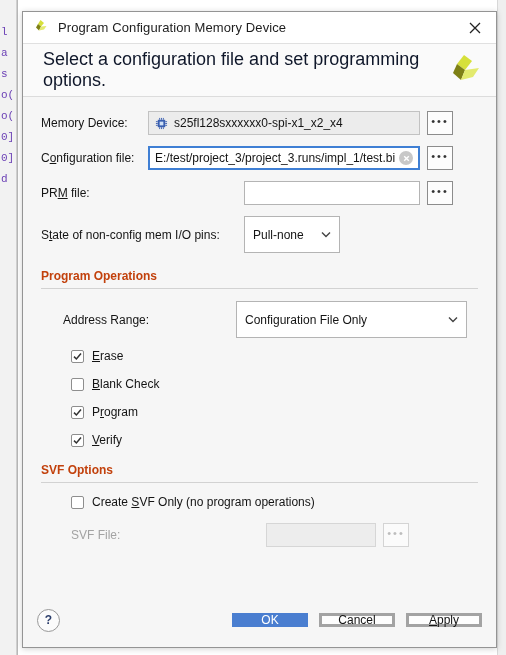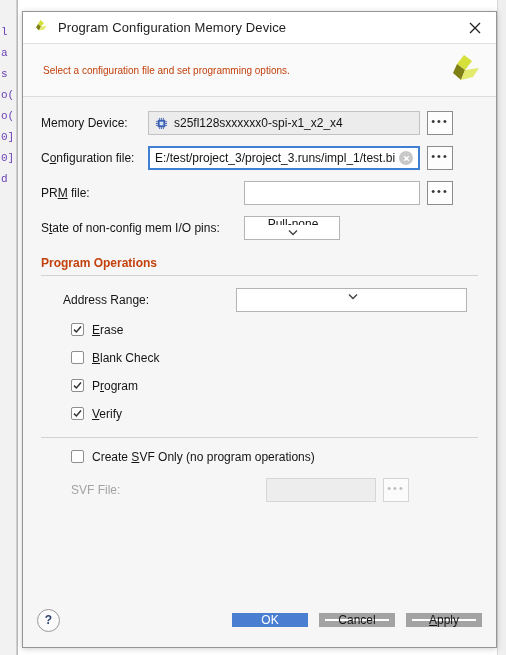--- a/index.html
+++ b/index.html
@@ -55,21 +55,21 @@
     display:flex;align-items:center;justify-content:center;
     cursor:pointer;
   }
   .closebtn svg{display:block;}
 
   .banner{
     flex:0 0 52px;background:#fafafa;
     border-bottom:1px solid #dcdcdc;
     display:flex;align-items:center;padding:0 14px 0 20px;
   }
-  .banner .btext{flex:1;font-size:10px;color:#c2410c;}
+  .banner .btext{flex:1;font-size:18px;color:#0f172a;}
   .banner .blogo{width:34px;height:34px;flex:0 0 34px;}
 
   .body{
     flex:1;background:#f6f6f6;padding:14px 18px 4px 18px;
     box-sizing:border-box;overflow:hidden;
   }
 
   
   .row{display:flex;align-items:center;margin-bottom:11px;}
   .row .lbl{font-size:12px;color:#141414;white-space:nowrap;}
@@ -98,36 +98,36 @@
     width:26px;height:24px;flex:0 0 26px;margin-left:7px;
     border:1px solid #8c8c8c;background:#fdfdfd;
     display:flex;align-items:center;justify-content:center;
     cursor:pointer;box-sizing:border-box;
     letter-spacing:2px;font-size:11px;color:#333;line-height:1;
     padding-bottom:4px;
   }
   .dotsbtn.disabled{border-color:#d4d4d4;color:#bdbdbd;background:#fbfbfb;}
 
   .combo{
-    height:24px;box-sizing:border-box;border:1px solid #b4b4b4;
+    height:37px;box-sizing:border-box;border:1px solid #b4b4b4;
     background:#ffffff;display:flex;align-items:center;
-    padding:0 6px 0 8px;font-size:12px;color:#141414;cursor:pointer;flex-direction:column;
+    padding:0 6px 0 8px;font-size:12px;color:#141414;cursor:pointer;
   }
   .combo .cval{flex:1;white-space:nowrap;overflow:hidden;}
   .combo .chev{flex:0 0 14px;display:flex;align-items:center;justify-content:center;}
 
   
   .group{margin-top:16px;}
   .group .ghead{
     font-size:12px;font-weight:bold;color:#c2410c;margin-bottom:5px;
   }
   .group .grule{height:1px;background:#d2d2d2;margin-bottom:12px;}
 
   
-  .cbrow{display:flex;margin-bottom:14px;cursor:pointer;}
+  .cbrow{display:flex;align-items:center;margin-bottom:14px;cursor:pointer;}
   .cb{
     width:13px;height:13px;flex:0 0 13px;box-sizing:border-box;
     border:1px solid #8e8e8e;background:#fff;border-radius:2px;
     margin-right:8px;display:flex;align-items:center;justify-content:center;
   }
   .cbrow .cbl{font-size:12px;color:#141414;white-space:nowrap;}
 
   .indent{padding-left:30px;}
   .indent2{padding-left:22px;gap:48px;}
 
@@ -143,21 +143,21 @@
     font-size:12px;font-weight:bold;color:#2c3e6b;cursor:pointer;
     box-sizing:border-box;
   }
   .spacer{flex:1;}
   .btn{
     height:14px;min-width:76px;box-sizing:border-box;
     display:flex;align-items:center;justify-content:center;
     font-size:12px;cursor:pointer;margin-left:11px;
   }
   .btn.primary{background:#4a7ed0;color:#fff;border:1px solid #4a7ed0;}
-  .btn.normal{background:#fdfdfd;color:#141414;border:6px solid #a3a3a3;}
+  .btn.normal{background:#fdfdfd;color:#141414;border:3px solid #a3a3a3;}
 </style>
 </head>
 <body>
 
 <div id="backdrop">
   <div class="gutter"></div>
   <div class="codecol"><span>l</span><span>a</span><span></span><span>s</span><span></span><span></span><span>o(</span><span></span><span>o(</span><span></span><span>0]</span><span></span><span>0]</span><span></span><span></span><span>d</span></div>
   <div class="vline"></div>
   <div class="rightstrip"></div>
 </div>
@@ -243,20 +243,21 @@
       </span>
     </div>
 
     <div class="group">
       <div class="ghead">Program Operations</div>
       <div class="grule"></div>
 
       <div class="row indent2">
         <span class="lbl" style="width:125px;"><span>Address Ran</span><u>g</u><span>e:</span></span>
         <span class="combo" style="width:231px;">
+          <span class="cval">Configuration File Only</span>
           <span class="chev">
             <svg width="10" height="7" viewBox="0 0 10 7">
                 <path d="M1 1.5 L5 5.5 L9 1.5" stroke="#444" stroke-width="1.4" fill="none"></path>
               </svg>
           </span>
         </span>
       </div>
 
       <div class="indent" id="op-checkboxes">
           <div class="cbrow">
@@ -284,20 +285,21 @@
               <svg width="9" height="9" viewBox="0 0 9 9">
                 <path d="M1 4.6 L3.4 7 L8 1.6" stroke="#333" stroke-width="1.5" fill="none"></path>
               </svg>
             </span>
             <span class="cbl"><span></span><u>V</u><span>erify</span></span>
           </div>
         </div>
     </div>
 
     <div class="group">
+      <div class="ghead">SVF Options</div>
       <div class="grule"></div>
 
       <div class="cbrow indent">
         <span class="cb"></span>
         <span class="cbl"><span>Create </span><u>S</u><span>VF Only (no program operations)</span></span>
       </div>
 
       <div class="row indent" style="margin-bottom:0;">
         <span class="lbl" style="width:195px;color:#a3a3a3;">SVF File:</span>
         <span class="field disabled" style="width:110px;">

